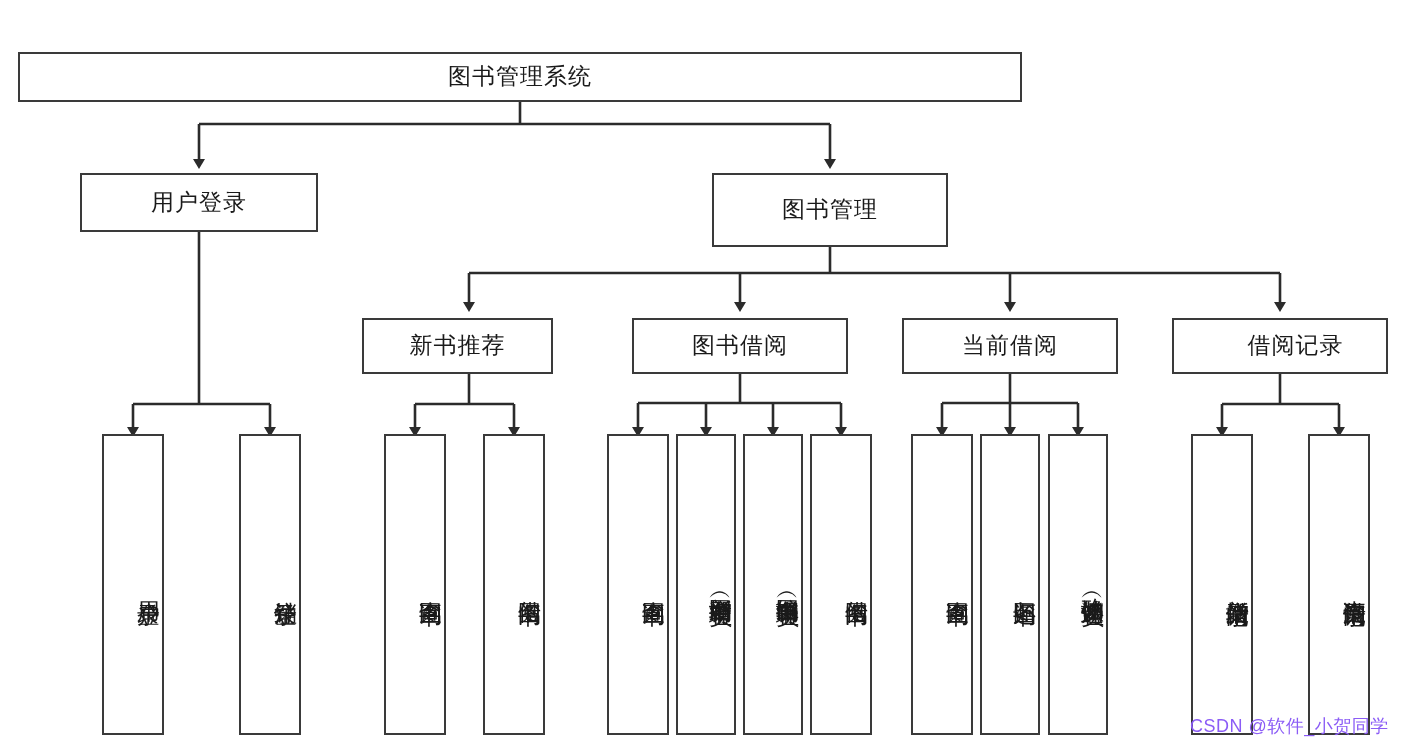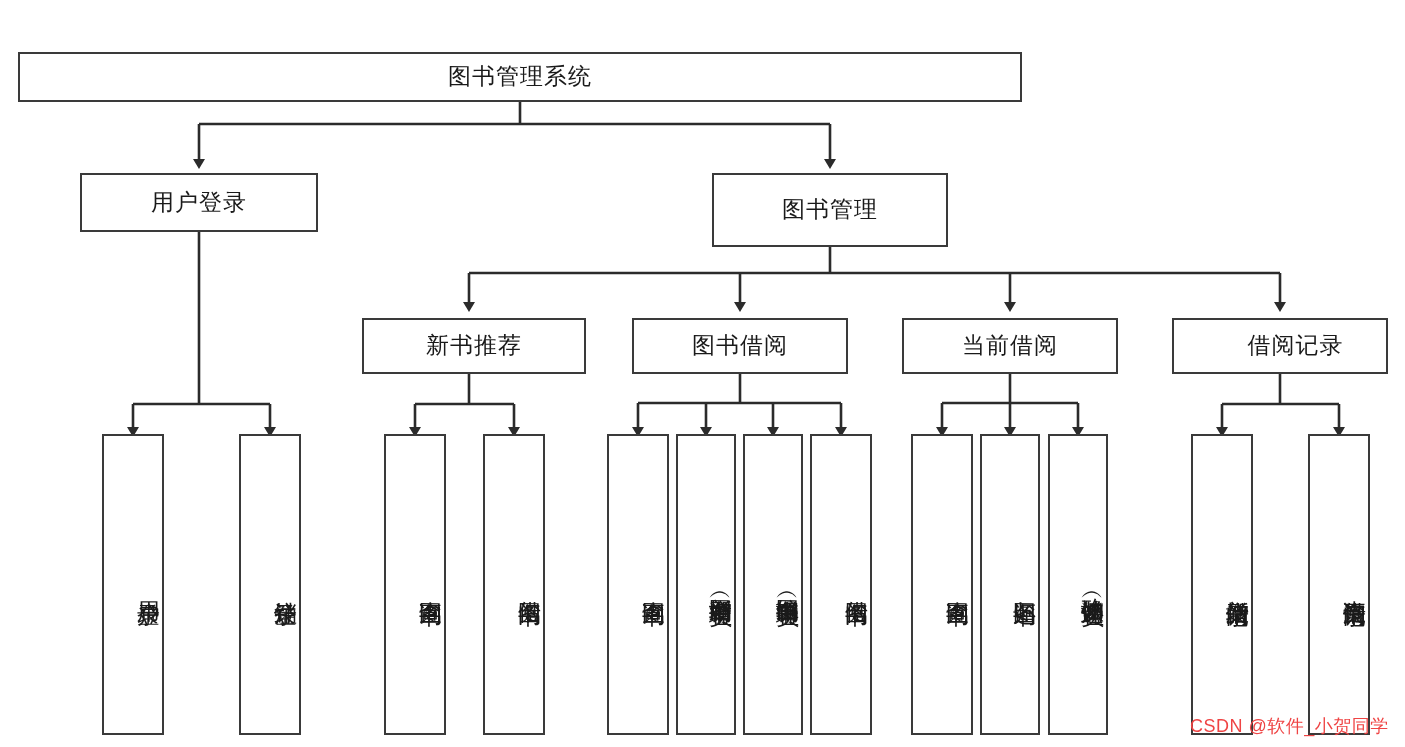--- a/index.html
+++ b/index.html
@@ -59,21 +59,21 @@
     writing-mode: vertical-rl;
     text-orientation: upright;
     display: block;
     max-height: 100%;
   }
   #watermark {
     position: absolute;
     left: 1190px;
     top: 714px;
     font-size: 18px;
-    color: #ef4444;
+    color: #8b5cf6;
     white-space: nowrap;
     z-index: 5;
     letter-spacing: 0.5px;
   }
 </style>
 </head>
 <body>
 
 <div id="diagram-root">
 
@@ -126,21 +126,21 @@
       <path d="M1339,404 L1339,428" marker-end="url(#arrow)"></path>
     </g>
   </svg>
 
   <div class="node node-h" style="left:18px; top:16px; width:1004px; height:50px;margin-top:36px;">图书管理系统</div>
 
   <div class="node node-h" style="left:80px; top:173px; width:238px; height:59px;">用户登录</div>
 
   <div class="node node-h" style="left:712px; top:173px; width:236px; height:74px;">图书管理</div>
 
-  <div class="node node-h" style="left:362px; top:318px; width:224px; height:56px;">新书推荐</div>
+  <div class="node node-h" style="left:362px; top:318px; width:191px; height:56px;">新书推荐</div>
 
   <div class="node node-h" style="left:902px; top:318px; width:216px; height:56px;">当前借阅</div>
 
   <div class="node node-h" style="left:632px; top:318px; width:216px; height:56px;">图书借阅</div>
 
   <div class="node node-h" style="left:1172px; top:318px; width:216px; height:56px;padding-left:31px;">借阅记录</div>
 
   <div class="node node-v" style="left:102px; top:434px; width:62px; height:301px;">
     <span class="vtext">用户登录</span>
   </div>

